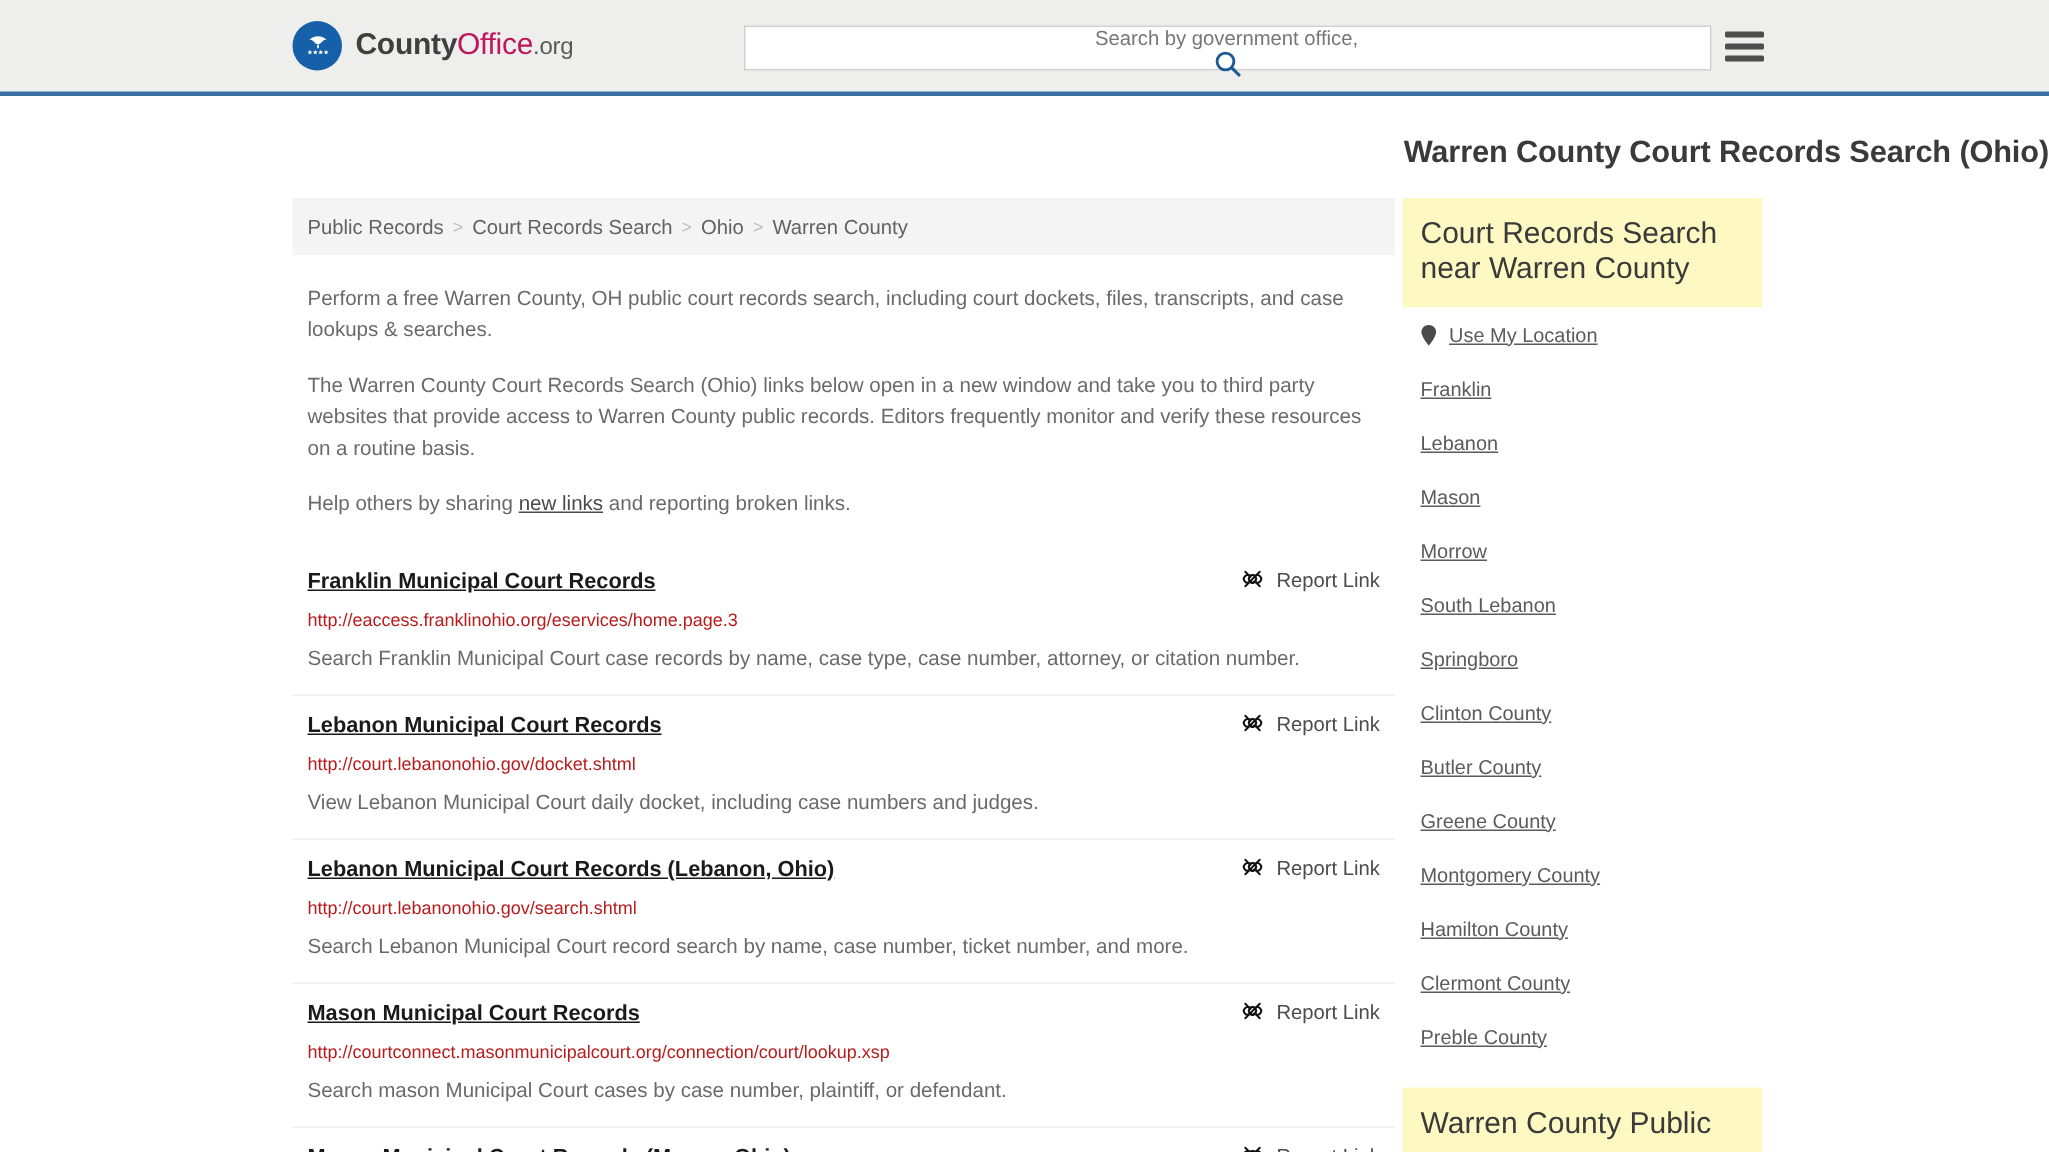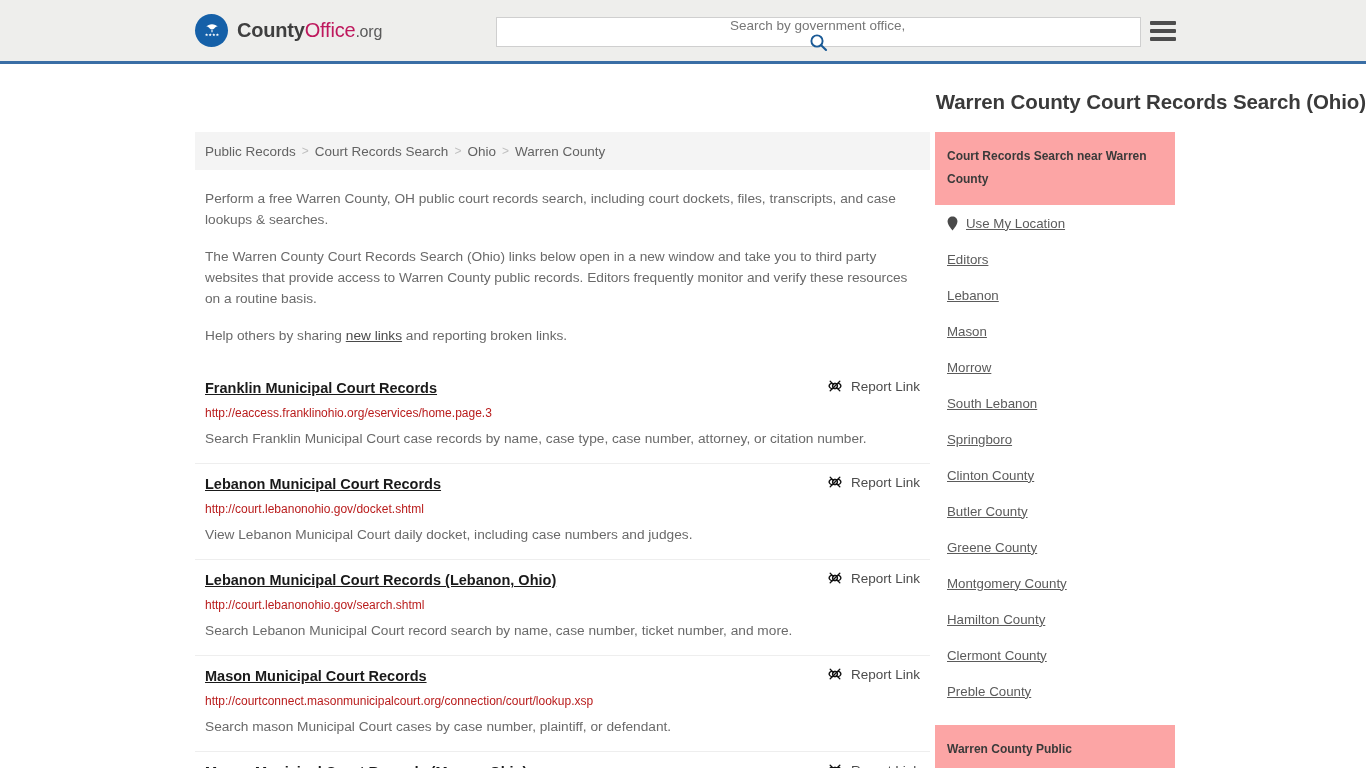--- a/index.html
+++ b/index.html
@@ -194,24 +194,24 @@
   .result-desc {
     margin-top: 5px;
     font-size: 13.7px;
     color: #6a6a6a;
     line-height: 24px;
   }
 
   
   .side-panel { margin-bottom: 0; }
   .side-panel-head {
-    background: #fca5a5;
+    background: #fef9c3;
     padding: 13px 12px 14px 12px;
-    font-size: 12px;
-    font-weight: bold;
+    font-size: 20px;
+    font-weight: normal;
     color: #3a3a3a;
     line-height: 23px;
   }
   .side-links { padding: 0 12px; }
   .side-link {
     display: flex;
     align-items: center;
     gap: 8px;
     height: 36px;
     font-size: 13.3px;
@@ -400,21 +400,21 @@
           <div class="side-link">
             <span>
               <svg width="11" height="15" viewBox="0 0 11 15">
                 <path d="M5.5 0.6 C2.7 0.6 0.6 2.7 0.6 5.4 C0.6 8.9 5.5 14.4 5.5 14.4 C5.5 14.4 10.4 8.9 10.4 5.4 C10.4 2.7 8.3 0.6 5.5 0.6 Z" fill="#4a4a4a"></path>
               </svg>
             </span>
             <a href="#">Use My Location</a>
           </div>
 
           <div class="side-link">
-            <a href="#">Editors</a>
+            <a href="#">Franklin</a>
           </div>
           <div class="side-link">
             <a href="#">Lebanon</a>
           </div>
           <div class="side-link">
             <a href="#">Mason</a>
           </div>
           <div class="side-link">
             <a href="#">Morrow</a>
           </div>

